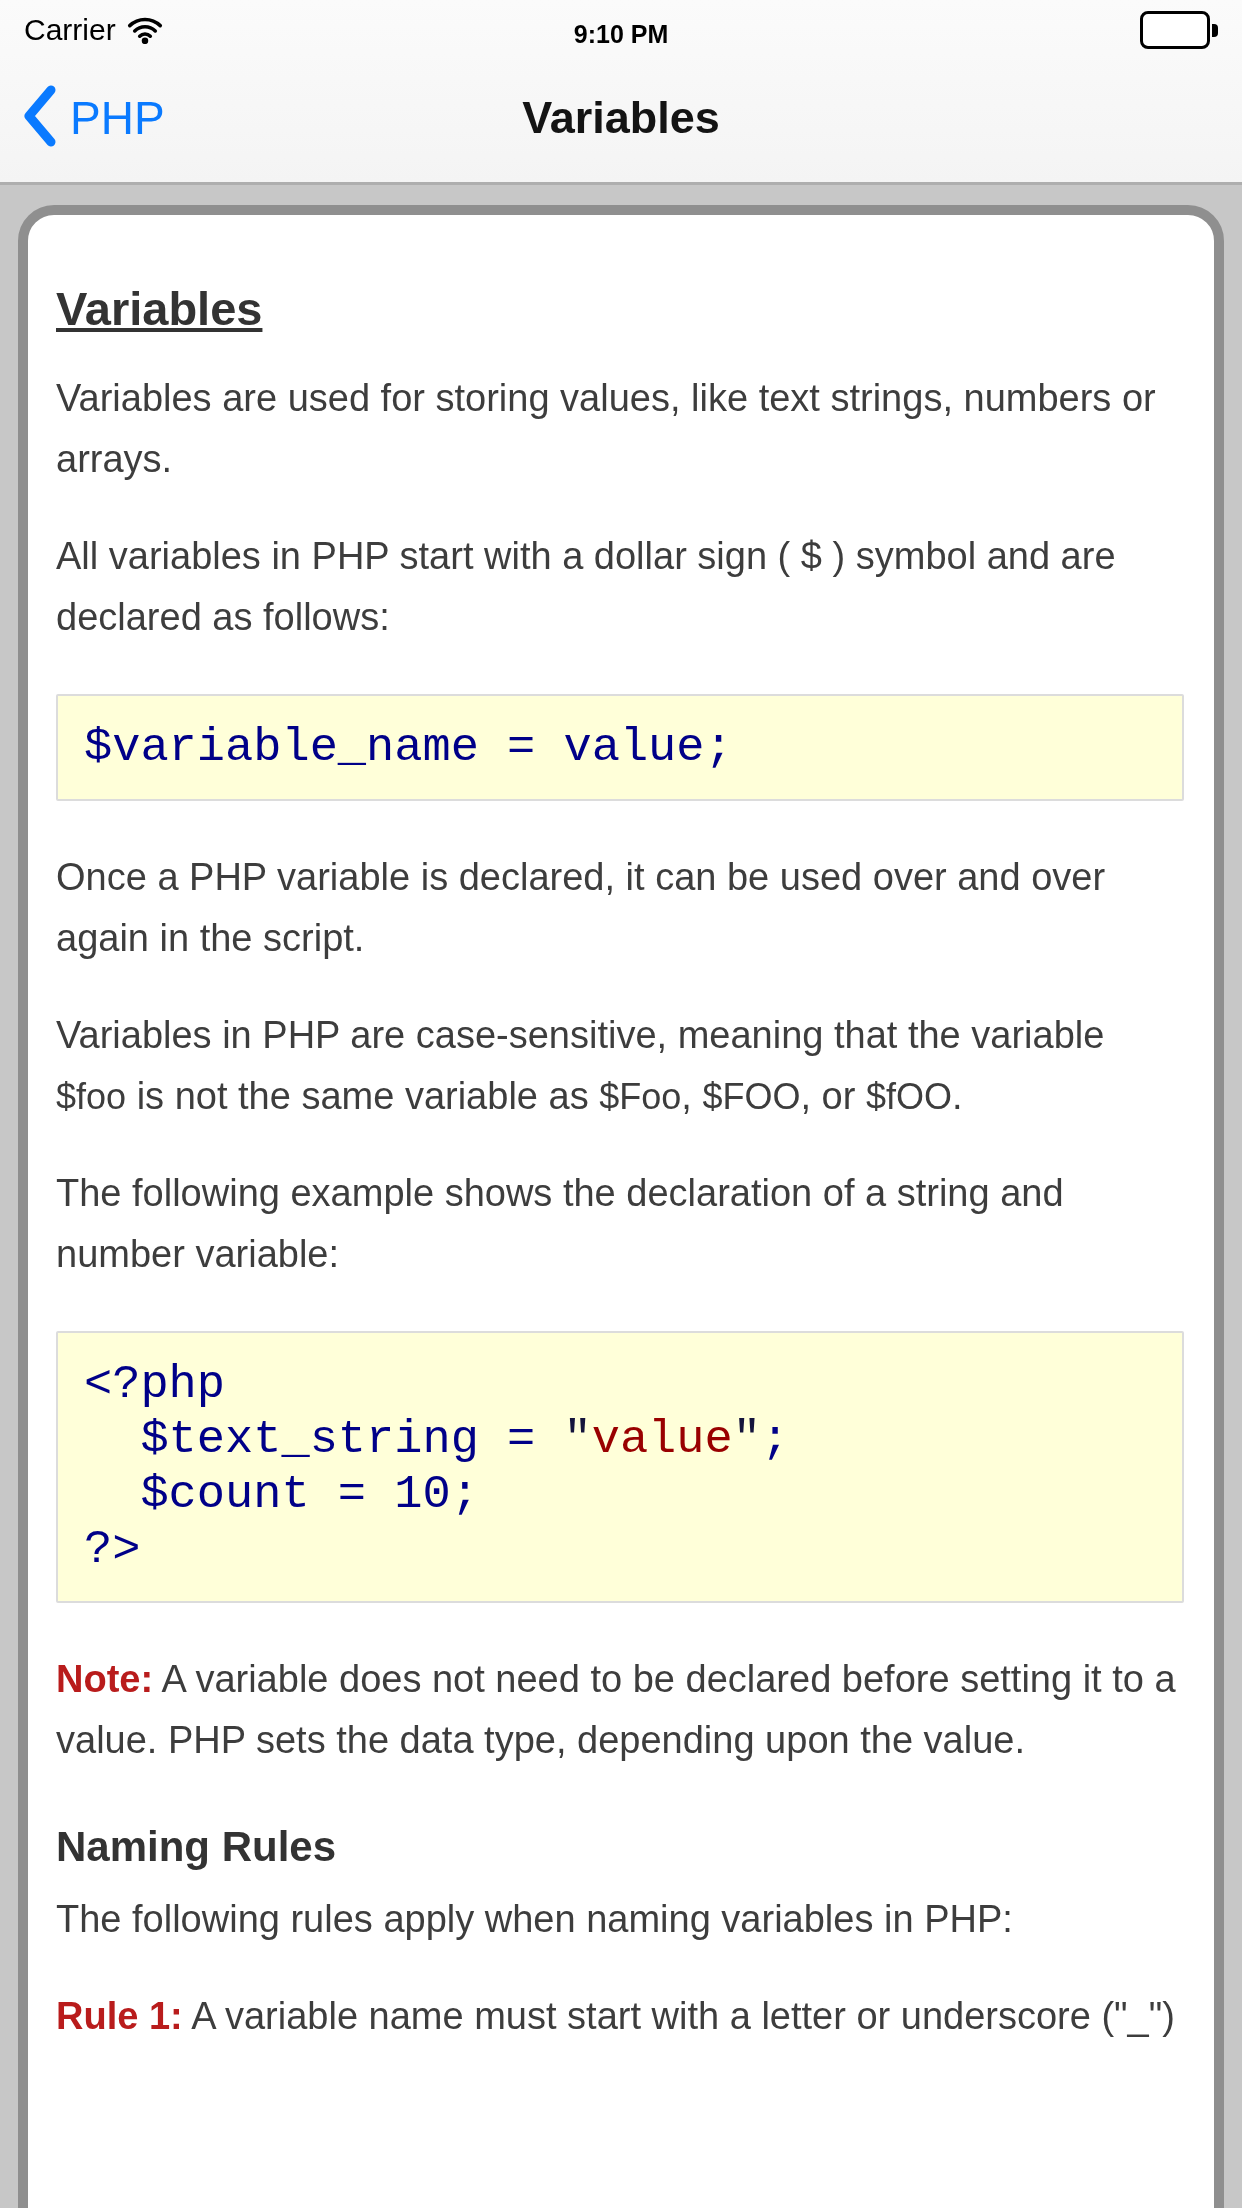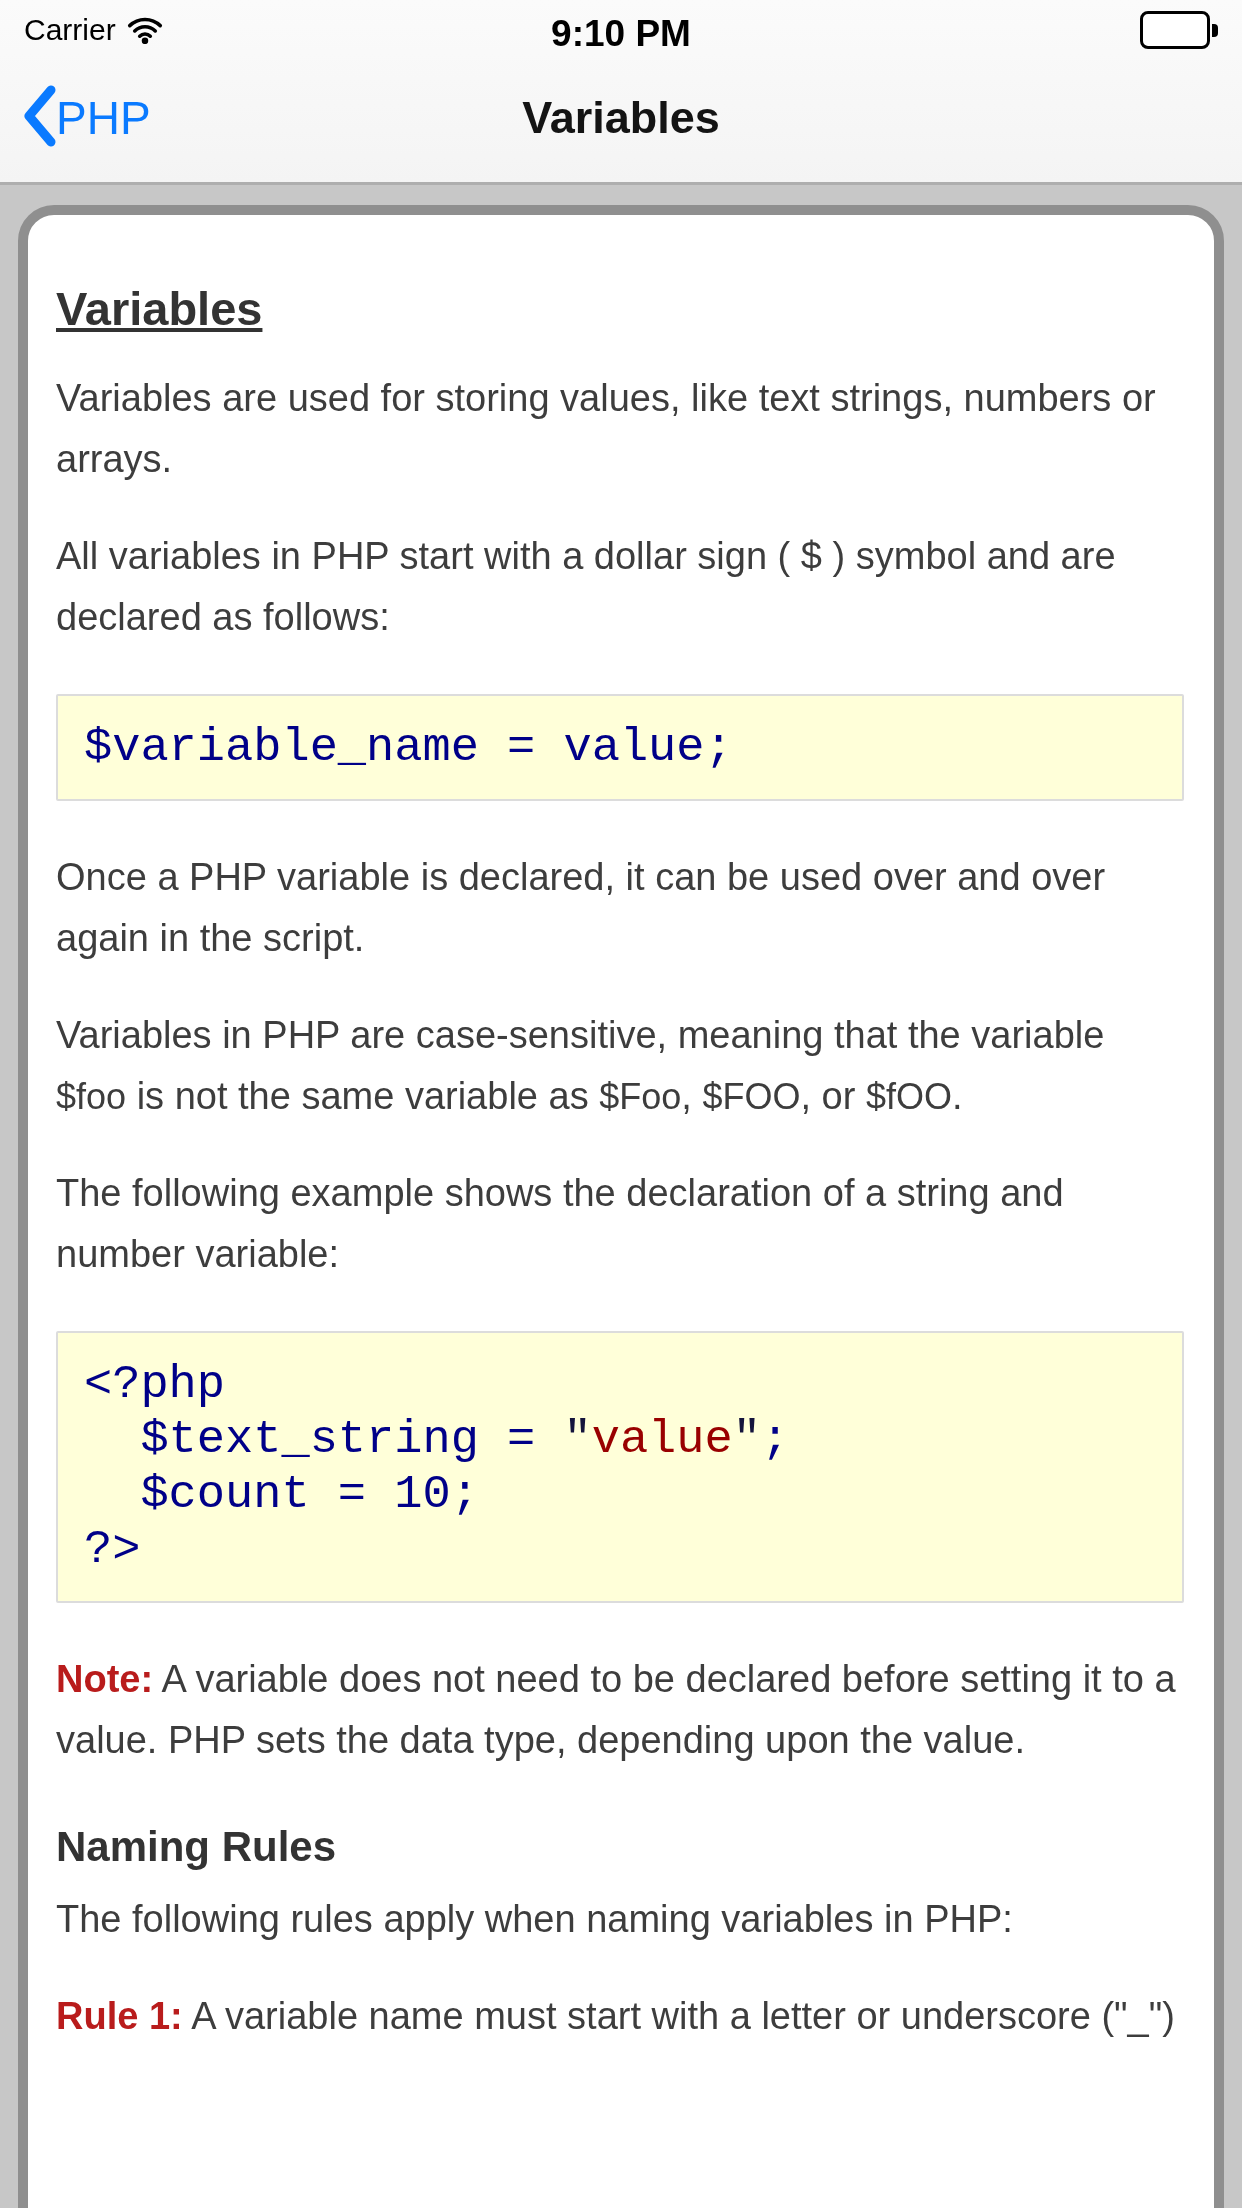--- a/index.html
+++ b/index.html
@@ -17,42 +17,42 @@
     flex:0 0 auto;
   }
   .status-bar{
     height:54px;display:flex;align-items:center;
     padding:6px 24px 0 24px;box-sizing:border-box;
     font-size:30px;color:#000;position:relative;
   }
   .status-left{display:flex;align-items:center;gap:10px;}
   .status-time{
     position:absolute;left:0;right:0;text-align:center;
-    font-weight:600;font-size:37px;margin-top:8px;
+    font-weight:600;font-size:25px;margin-top:8px;
   }
   .status-right{margin-left:auto;display:flex;align-items:center;}
   .wifi-icon svg{display:block;}
   .battery{display:flex;align-items:center;}
   .battery-body{
     width:60px;height:28px;border:3px solid #000;border-radius:8px;
     padding:2px;box-sizing:content-box;background:#fff;
   }
   .battery-fill{width:100%;height:100%;background:#000;border-radius:3px;}
   .battery-nub{
     width:6px;height:13px;background:#000;
     border-radius:0 4px 4px 0;margin-left:2px;
   }
 
   .nav-bar{
     height:128px;position:relative;
     display:flex;align-items:center;justify-content:center;
   }
   .back-button{
     position:absolute;left:22px;top:0;bottom:0;
-    display:flex;align-items:center;cursor:pointer;
+    display:flex;align-items:center;gap:14px;cursor:pointer;
   }
   .back-label{font-size:46px;color:#0a7aff;}
   .nav-title{font-size:45px;font-weight:bold;color:#141414;}
 
   
   .content{
     flex:1 1 auto;background:#c7c7c7;
     padding:20px 18px 0 18px;overflow:hidden;
   }
   .card{

